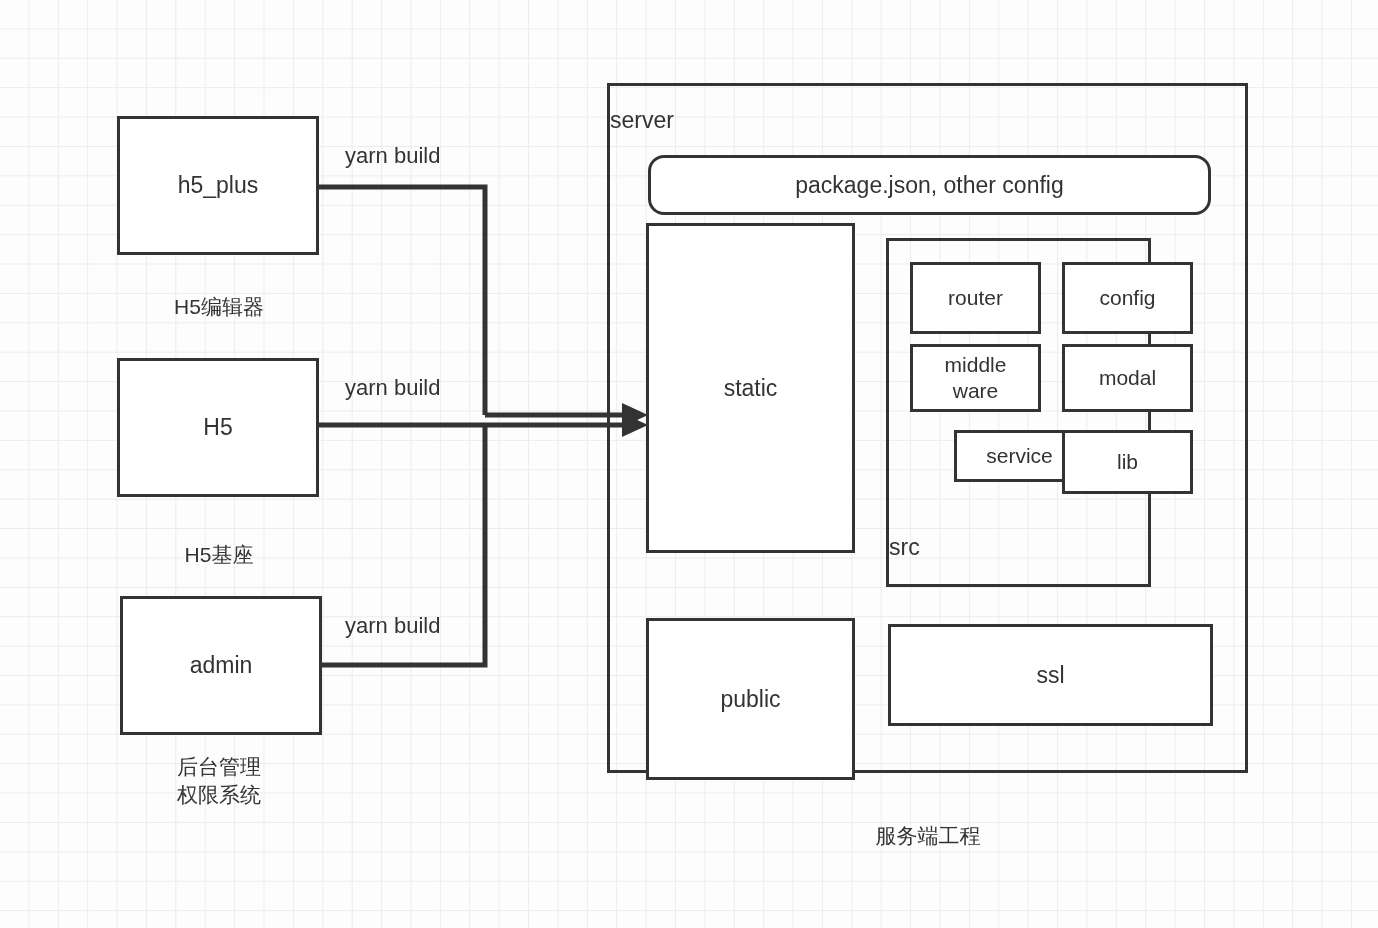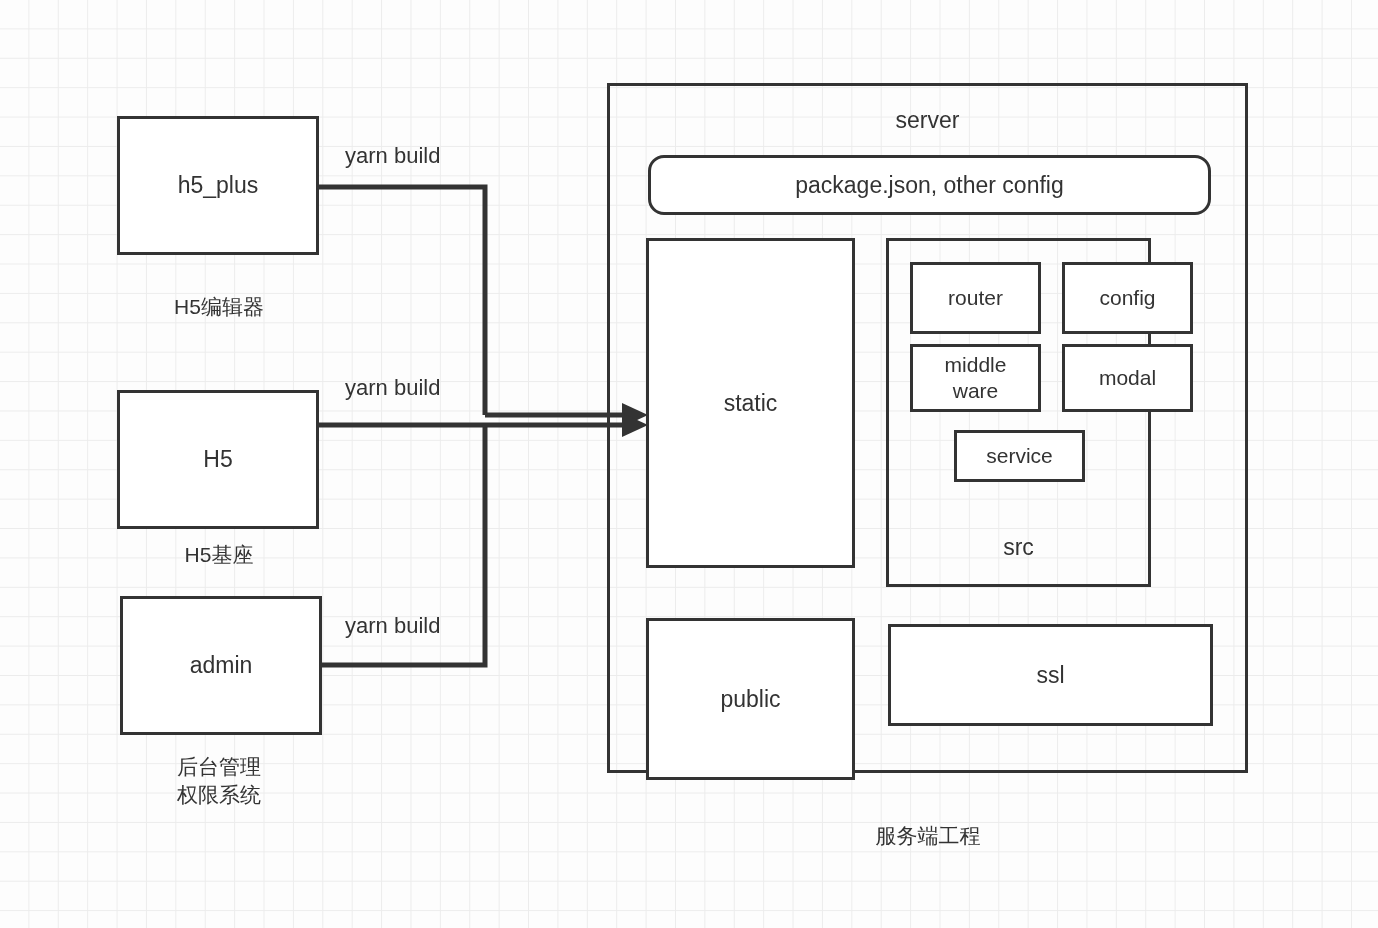--- a/index.html
+++ b/index.html
@@ -56,44 +56,44 @@
   }
   .wire-label {
     position: absolute;
     color: #333333;
     white-space: nowrap;
   }
   .inner-title {
     position: absolute;
     left: 0;
     right: 0;
-    text-align: center;
+    text-align: left;
     color: #333333;
   }
 
   
   #node-h5plus { left: 117px; top: 116px; width: 202px; height: 139px; font-size: 23px; }
-  #node-h5     { left: 117px; top: 358px; width: 202px; height: 139px; font-size: 23px; margin-top: 32px; }
+  #node-h5     { left: 117px; top: 358px; width: 202px; height: 139px; font-size: 23px; }
   #node-admin  { left: 120px; top: 596px; width: 202px; height: 139px; font-size: 23px; }
 
   #caption-h5plus { left: 100px; top: 293px; width: 238px; font-size: 21px; }
   #caption-h5     { left: 100px; top: 533px; width: 238px; font-size: 21px; margin-top: 8px; }
   #caption-admin  { left: 100px; top: 753px; width: 238px; font-size: 21px; }
 
   #label-build-1 { left: 345px; top: 143px; font-size: 22px; }
   #label-build-2 { left: 345px; top: 375px; font-size: 22px; }
   #label-build-3 { left: 345px; top: 613px; font-size: 22px; }
 
   
   #node-server { left: 607px; top: 83px; width: 641px; height: 690px; }
   #server-title { top: 20px; font-size: 23px; }
 
   #node-pkg { left: 648px; top: 155px; width: 563px; height: 60px; font-size: 23px; border-radius: 16px; }
 
-  #node-static { left: 646px; top: 238px; width: 209px; height: 330px; font-size: 23px; }
+  #node-static { left: 646px; top: 223px; width: 209px; height: 330px; font-size: 23px; }
 
   #node-src { left: 886px; top: 238px; width: 265px; height: 349px; }
   #src-title { bottom: 22px; font-size: 23px; }
 
   .src-cell { font-size: 21px; }
   #node-router { left: 910px; top: 262px;  width: 131px; height: 72px; }
   #node-config { left: 1062px; top: 262px; width: 131px; height: 72px; }
   #node-middleware { left: 910px; top: 344px;  width: 131px; height: 68px; }
   #node-modal  { left: 1062px; top: 344px; width: 131px; height: 68px; }
   #node-service { left: 910px; top: 430px;  width: 131px; height: 52px; margin-left: 44px; }
@@ -149,19 +149,20 @@
   <div class="node container-node" id="node-src">
     <div class="inner-title" id="src-title">src</div>
   </div>
 
   <div class="node src-cell" id="node-router">router</div>
   <div class="node src-cell" id="node-config">config</div>
   <div class="node src-cell" id="node-middleware" style="white-space: pre-line;">middle
 ware</div>
   <div class="node src-cell" id="node-modal">modal</div>
   <div class="node src-cell" id="node-service">service</div>
+  <div class="node src-cell" id="node-lib">lib</div>
 
   <div class="node" id="node-public">public</div>
   <div class="node" id="node-ssl">ssl</div>
 
   <div class="caption" id="caption-server">服务端工程</div>
 
 </div>
 
 </body></html>

